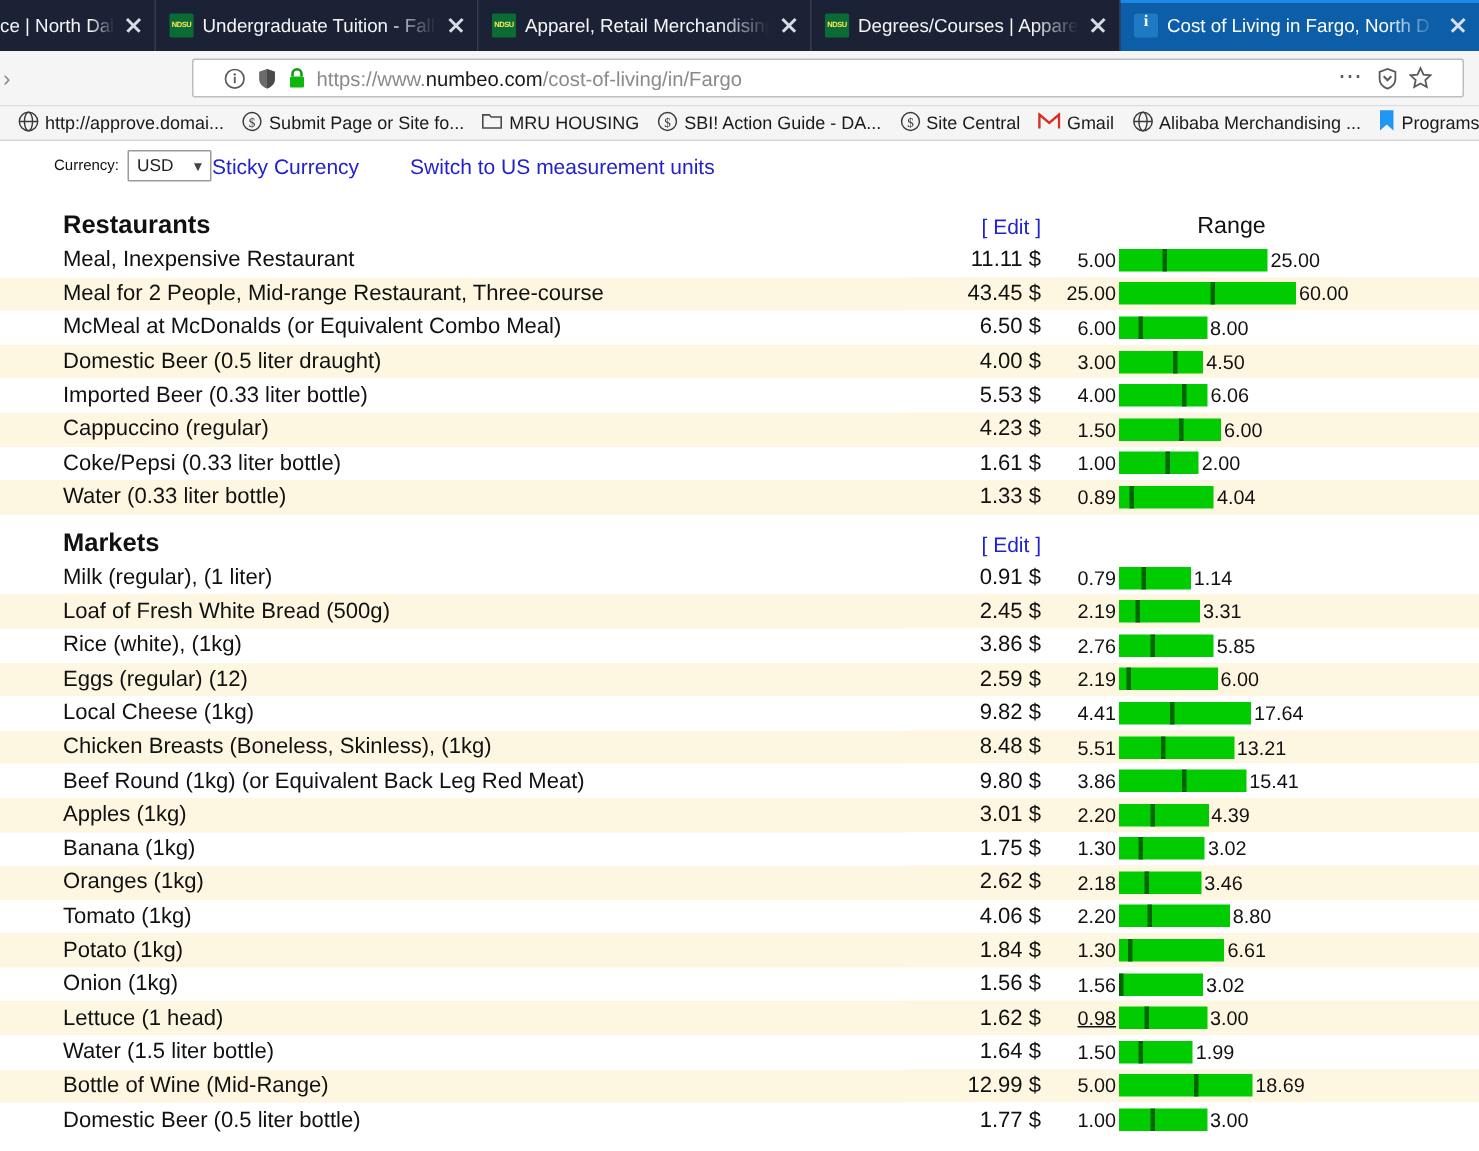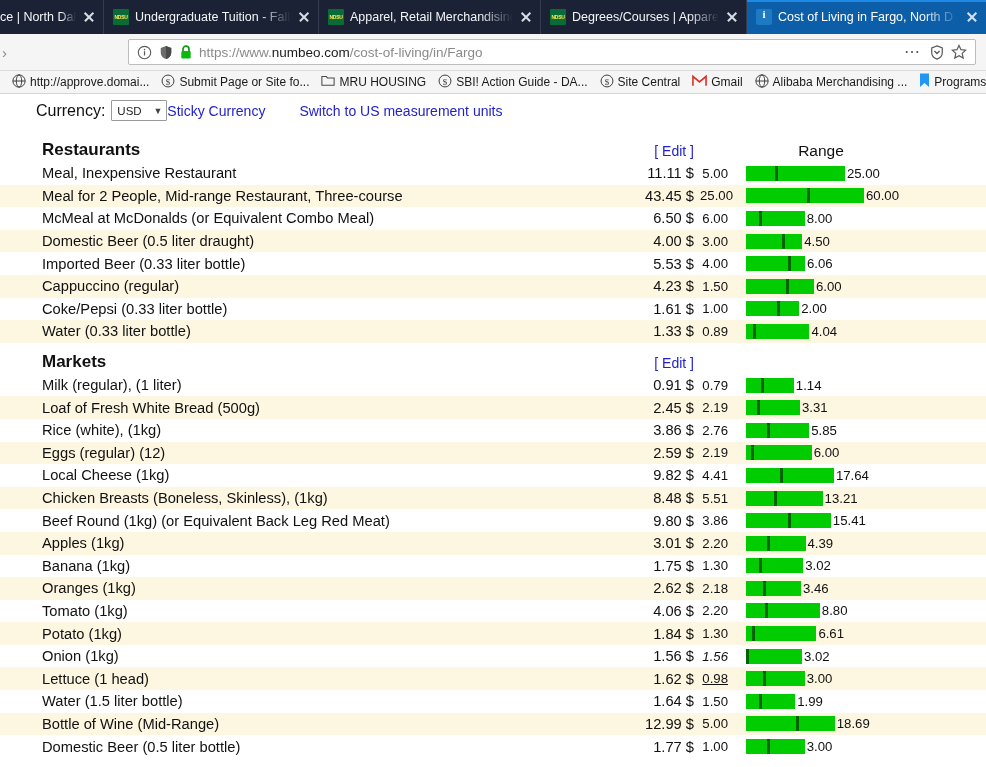--- a/index.html
+++ b/index.html
@@ -121,21 +121,21 @@
   }
   .urlbar {
     flex: 1 1 auto;
     height: 26px;
     background: #ffffff;
     border: 1px solid #bdbdbd;
     border-radius: 2px;
     display: flex;
     align-items: center;
     gap: 7px;
-    padding: 0 8px;
+    padding: 0 20px;
   }
   .ico { flex: 0 0 auto; display: inline-flex; align-items: center; }
   .url-text {
     flex: 1 1 auto;
     font-size: 13.5px;
     color: #8a8a8a;
     white-space: nowrap;
     overflow: hidden;
   }
   .url-text b { color: #1a1a1a; font-weight: normal; }
@@ -175,21 +175,21 @@
     overflow: hidden;
   }
   .currency-row {
     display: flex;
     align-items: center;
     gap: 0px;
     padding: 6px 0 4px 36px;
     font-size: 15px;
     color: #111;
   }
-  .currency-label { font-size: 16px; }
+  .currency-label { font-size: 10px; }
   .cur-select {
     margin-left: 6px;
     width: 56px; height: 21px;
     border: 1px solid #9a9a9a;
     background: #ffffff;
     font-size: 11.5px;
     font-family: "Liberation Sans", sans-serif;
     color: #222;
     display: inline-flex;
     align-items: center;
@@ -269,21 +269,21 @@
     align-items: center;
     justify-content: flex-start;
     height: 22.6px;
     font-size: 13.2px;
     color: #111;
     white-space: nowrap;
   }
   .r-min {
     text-align: right;
     flex: 0 0 auto;
-    padding-right: 18px;
+    padding-right: 2px;
   }
   .r-bar {
     position: relative;
     height: 15px;
     background: #00cc00;
     flex: 0 0 auto;
   }
   .r-marker {
     position: absolute;
     top: 0; bottom: 0;
@@ -712,21 +712,21 @@
               </div>
               <span class="r-max">6.61</span>
             </div>
           </td>
         </tr>
         <tr class="datarow even">
           <td class="item">Onion (1kg)</td>
           <td class="price">1.56 $</td>
           <td class="range">
             <div class="rangewrap">
-              <span class="r-min" style="width: 46px; font-style: italic;">1.56</span>
+              <span class="r-min" style="width: 46px;">1.56</span>
               <div class="r-bar" style="width: 55.9308px;">
                 <div class="r-marker" style="left: 0px;"></div>
               </div>
               <span class="r-max">3.02</span>
             </div>
           </td>
         </tr>
         <tr class="datarow odd">
           <td class="item">Lettuce (1 head)</td>
           <td class="price">1.62 $</td>

